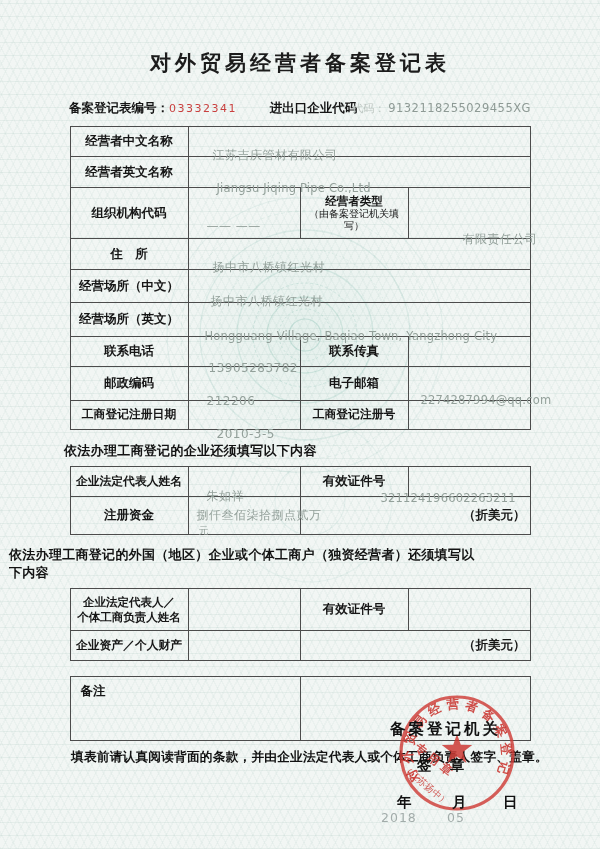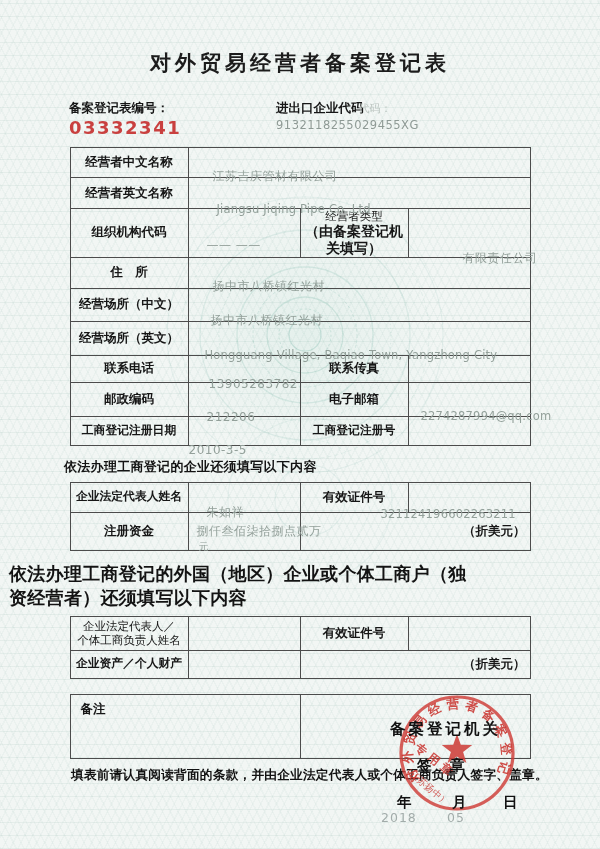--- a/index.html
+++ b/index.html
@@ -14,35 +14,35 @@
   }
   .page::before{
     content:""; position:absolute; left:0; top:0; right:0; bottom:0;
     background: radial-gradient(circle 190px at 305px 335px, rgba(110,185,165,0.10), rgba(110,185,165,0.0) 70%);
     pointer-events:none;
   }
   .guilloche { position:absolute; z-index:0; pointer-events:none; }
   .title { position:relative; z-index:2; margin:49px 0 0; text-align:center; font-size:21px; font-weight:bold; letter-spacing:4px; color:#1c1c1c; }
   .serial-row { position:relative; z-index:2; width:462px; margin:23px auto 9px; display:flex; justify-content:space-between; align-items:baseline; font-size:12.5px; }
   .lbl { font-weight:bold; color:#161616; }
-  .serial { color:#c9403f; font-size:18px; letter-spacing:1.5px; font-weight:bold; }
+  .serial { color:#c9403f; font-size:11px; letter-spacing:1.5px; font-weight:normal; }
   .ghost { color:#bcc5c0; font-size:11px; margin:0 3px 0 -5px; }
   .code { color:#8e9a95; font-size:11.5px; letter-spacing:0.5px; }
 
   table.grid { position:relative; z-index:2; width:460px; margin:0 auto; border-collapse:collapse; table-layout:fixed; background:transparent; border:1.5px solid #3f3f3f; }
-  table.grid td { border:1px solid #4c4c4c; position:relative; padding:0 4px; font-size:12.5px; color:#161616; vertical-align:middle; }
+  table.grid td { border:1px solid #4c4c4c; position:relative; padding:6px 4px; font-size:12.5px; color:#161616; vertical-align:middle; }
   td.lab  { font-weight:bold; text-align:center; }
   td.lab.sm { font-size:11.8px; }
-  .sub1 { display:block; font-size:11.5px; font-weight:normal; line-height:1.25; }
-  .sub2 { display:block; font-size:14px; font-weight:bold; line-height:1.2; }
+  .sub1 { display:block; font-size:11.5px; font-weight:bold; line-height:1.25; }
+  .sub2 { display:block; font-size:10px; font-weight:normal; line-height:1.2; }
   .v  { position:absolute; color:#93a09a; white-space:nowrap; font-size:12px; z-index:3; letter-spacing:0.5px; }
   .ve { font-size:11.5px; letter-spacing:0.2px; }
   .note-right { text-align:right; font-weight:bold; font-size:12px; padding-right:16px; }
   .sec-heading { position:relative; z-index:2; width:472px; margin:12px auto 6px; font-weight:bold; font-size:13px; color:#131313; letter-spacing:0.3px; }
-  .sec-heading.s3 { font-size:18px; margin-top:11px;margin-left:9px; }
+  .sec-heading.s3 { font-size:13px; margin-top:11px;margin-left:9px; }
   .remark-gap { height:15px; }
   table.remark td { height:64px; vertical-align:top; }
   table.remark td.lab { text-align:left; padding:6px 10px; }
   .footer-note { position:relative; z-index:2; width:488px; margin:8px 0 0 71px; font-size:12.7px; font-weight:bold; color:#121212; letter-spacing:0.2px; }
 
   .abs { position:absolute; z-index:6; color:#111; font-weight:bold; white-space:nowrap; }
   .auth-label { left:390px; top:719px; font-size:15.5px; letter-spacing:3px; }
   .sign-label { left:417px; top:756px; font-size:14.5px; letter-spacing:2px; }
   .ymd-year  { left:397px; top:793px; font-size:14.5px; }
   .ymd-month { left:452px; top:793px; font-size:14.5px; }
@@ -153,21 +153,21 @@
             <span class="v" style="left:18px; bottom:-8px;">212206</span>
           </td>
       <td class="lab">电子邮箱</td>
       <td>
             <span class="v ve" style="left:12px; bottom:-7px;">2274287994@qq.com</span>
           </td>
     </tr>
     <tr style="height:29px">
       <td class="lab sm">工商登记注册日期</td>
       <td>
-            <span class="v" style="left:0; bottom:-12px;">2010-3-5</span>
+            <span class="v" style="left:28px; bottom:-12px;">2010-3-5</span>
           </td>
       <td class="lab sm">工商登记注册号</td>
       <td></td>
     </tr>
   </tbody>
     </table>
 
   <div class="sec-heading">依法办理工商登记的企业还须填写以下内容</div>
 
   <table class="grid t2">

